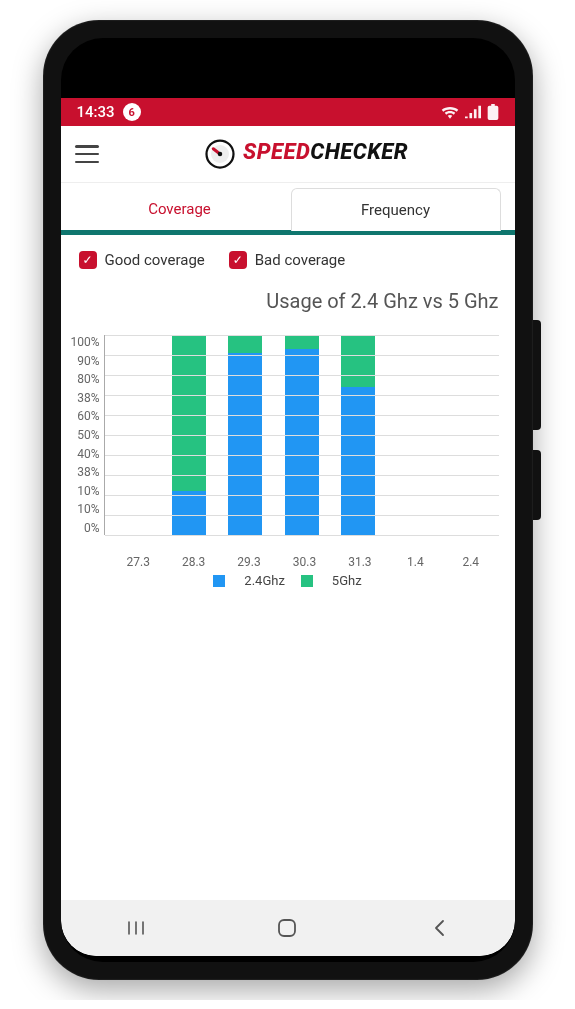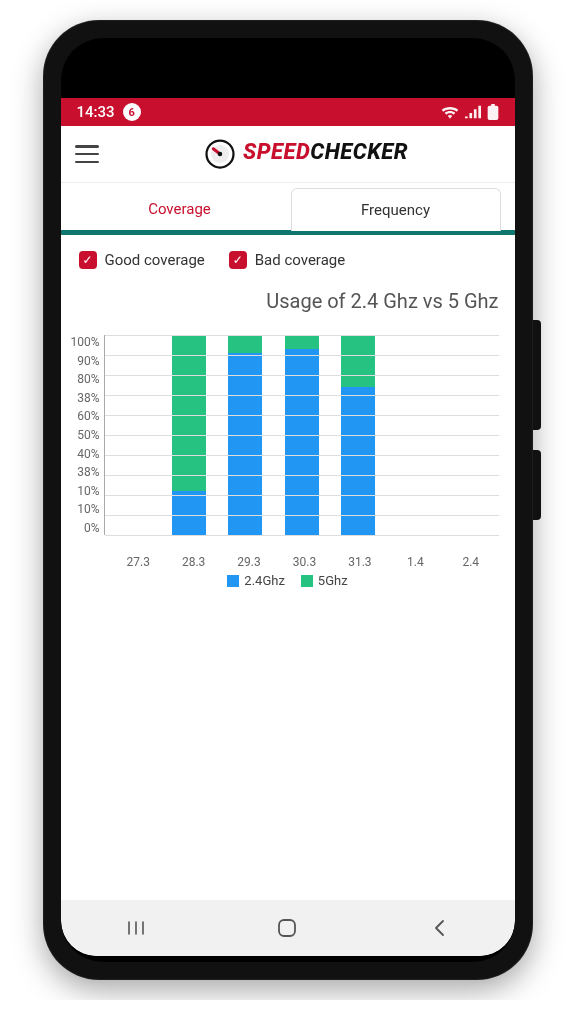--- a/index.html
+++ b/index.html
@@ -141,21 +141,21 @@
   .gline{position:absolute; left:0; right:0; height:1px; background:#ddd;}
   .bars{position:absolute; left:0; right:0; bottom:0; top:0; display:flex;}
   .col{flex:1; position:relative; display:flex; align-items:flex-end; justify-content:center;}
   .stack{width:34px; height:100%; position:relative;}
   .seg{position:absolute; left:0; right:0;}
   .seg.b24{background:#2196f3;}
   .seg.b5{background:#26c281;}
   .xaxis{display:flex; padding-left:42px; padding-right:8px;}
   .xaxis .xl{flex:1; text-align:center; font-size:12px; color:#666; padding-top:6px;}
   .legend{display:flex; justify-content:center; gap:16px; padding:4px 0 10px; font-size:13px; color:#444;}
-  .lg{display:flex; align-items:center; gap:5px;}
+  .lg{display:flex; align-items:center; gap:19px;}
   .sw{width:12px; height:12px;}
   .sw.b24{background:#2196f3;} .sw.b5{background:#26c281;}
 
   .spacer{flex:1;}
   .navbar{
     height:56px;
     background:#f1f1f1;
     border-radius:0 0 36px 36px;
     display:flex; align-items:center; justify-content:space-around;
     color:#555;

